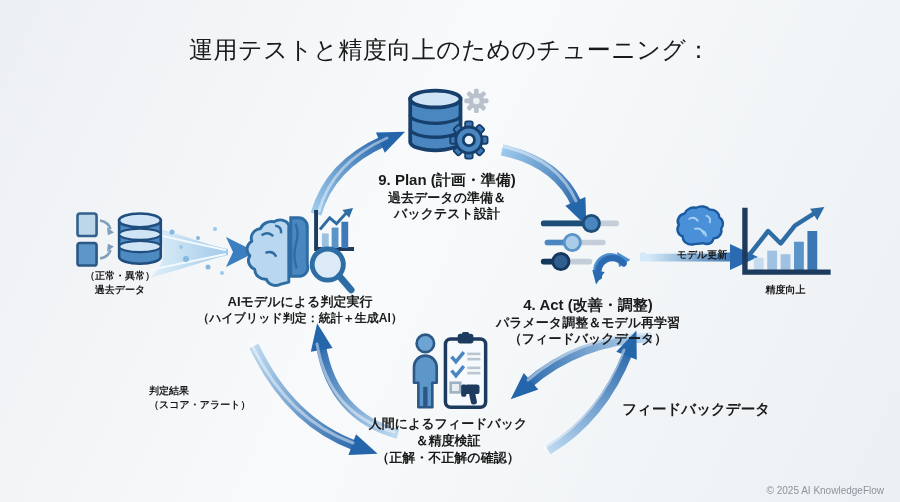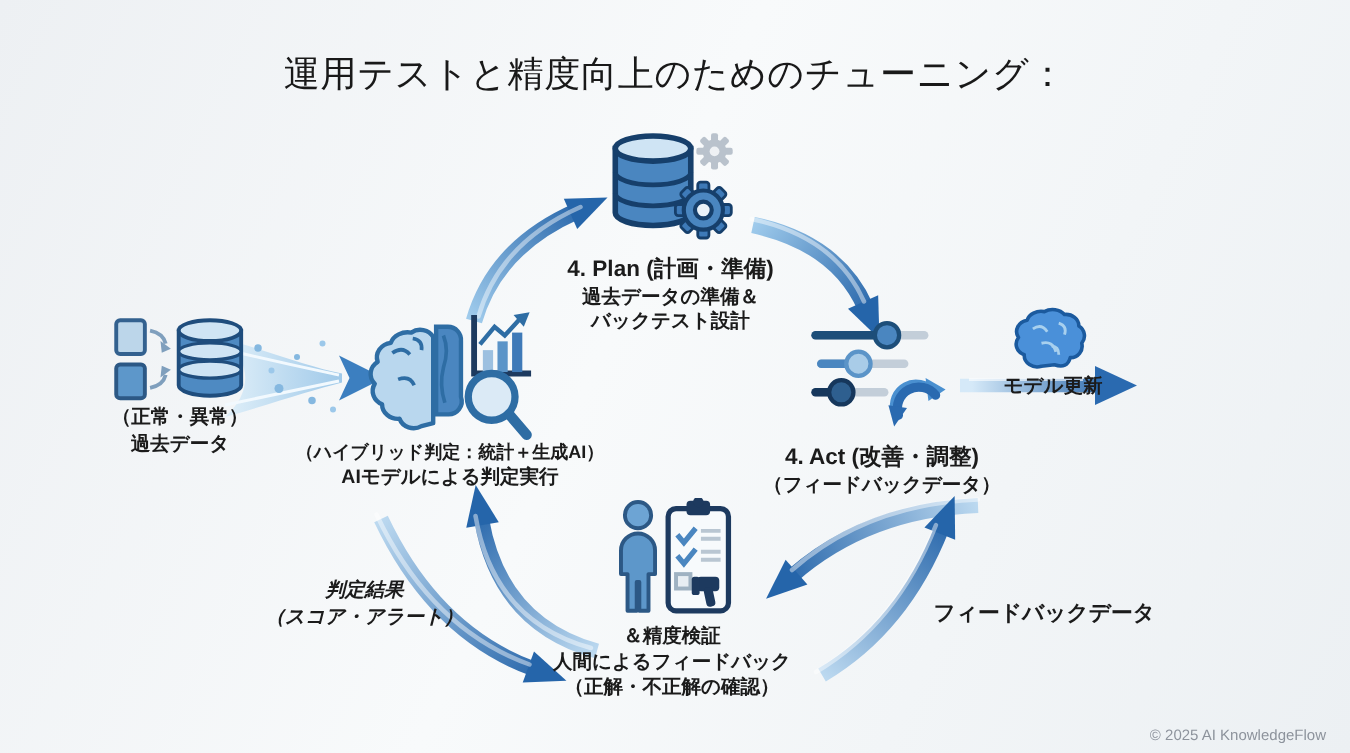--- a/index.html
+++ b/index.html
@@ -10,21 +10,21 @@
     color:#1b1b1b;
   }
   .abs{position:absolute;}
   #title{top:14px;left:0;right:0;text-align:center;font-weight:400;font-size:24px;line-height:1.35;color:#191919;letter-spacing:.5px;margin-top:20px;}
   svg.arrows{position:absolute;left:0;top:0;z-index:0;}
   .node{position:absolute;z-index:2;text-align:center;}
   .node .icon{display:block;margin:0 auto;}
   .node-title{font-weight:700;font-size:15px;line-height:1.3;margin-top:2px;}
   .node-line{font-weight:700;font-size:13px;line-height:1.3;}
   .node-line.small{font-size:12px;}
-  .side-label{font-weight:700;font-size:13px;line-height:1.35;}
+  .side-label{font-weight:700;font-size:10px;line-height:1.35;}
   #label-feedback{font-size:14.5px;}
   #copyright{right:16px;bottom:6px;font-size:10px;color:#8d939c;font-weight:400;z-index:3;}
 </style>
 </head>
 <body>
 
 <div id="canvas">
 
   <svg class="arrows" width="900" height="502" viewBox="0 0 900 502">
     <defs>
@@ -161,21 +161,21 @@
           <rect x="72" y="38" width="8" height="10" rx="2" transform="rotate(135 76 58)"></rect>
           <rect x="72" y="38" width="8" height="10" rx="2" transform="rotate(180 76 58)"></rect>
           <rect x="72" y="38" width="8" height="10" rx="2" transform="rotate(225 76 58)"></rect>
           <rect x="72" y="38" width="8" height="10" rx="2" transform="rotate(270 76 58)"></rect>
           <rect x="72" y="38" width="8" height="10" rx="2" transform="rotate(315 76 58)"></rect>
         </g>
         <circle cx="76" cy="58" r="14" fill="#4a86c0" stroke="#163f6b" stroke-width="3"></circle>
         <circle cx="76" cy="58" r="6" fill="#eaf2f9" stroke="#163f6b" stroke-width="3"></circle>
       </g>
     </svg>
-    <div class="node-title">4. Plan (計画・準備)</div>
+    <div class="node-title">9. Plan (計画・準備)</div>
     <div class="node-line">過去データの準備＆</div>
     <div class="node-line">バックテスト設計</div>
   </div>
 
   <div class="node" style="left:188px;top:204px;width:224px;">
     <svg class="icon" width="112" height="90" viewBox="0 0 115 92">
 
       <path d="M46 80 L38 82 a10 9 0 0 1 -15 -5 a11 10 0 0 1 -12 -10 a11 10 0 0 1 -5 -14 a11 10 0 0 1 2 -15 a11 10 0 0 1 9 -13 a12 10 0 0 1 14 -7 a10 9 0 0 1 15 3 Z" fill="#b9d7ee" stroke="#2e6da4" stroke-width="3" stroke-linejoin="round"></path>
       <path d="M18 32 q7 -5 12 1" fill="none" stroke="#2e6da4" stroke-width="2.5"></path>
       <path d="M22 50 q8 -3 11 4" fill="none" stroke="#2e6da4" stroke-width="2.5"></path>
@@ -187,56 +187,70 @@
       <path d="M74 6 V46 H113" fill="none" stroke="#1d3a5f" stroke-width="4"></path>
       <rect x="80" y="30" width="7" height="15" fill="#9cc0e0"></rect>
       <rect x="90" y="24" width="7" height="21" fill="#5b94c8"></rect>
       <rect x="100" y="18" width="7" height="27" fill="#3f7ab8"></rect>
       <polyline points="78,26 88,14 95,20 105,9" fill="none" stroke="#2e6da4" stroke-width="3"></polyline>
       <polygon points="112,4 101,6 108,14" fill="#2e6da4"></polygon>
 
       <circle cx="86" cy="62" r="16" fill="#d6e8f5" fill-opacity=".85" stroke="#2e6da4" stroke-width="5"></circle>
       <line x1="98" y1="74" x2="110" y2="88" stroke="#2e6da4" stroke-width="7" stroke-linecap="round"></line>
     </svg>
+    <div class="node-line">AIモデルによる判定実行</div>
     <div class="node-line small">（ハイブリッド判定：統計＋生成AI）</div>
-    <div class="node-line">AIモデルによる判定実行</div>
   </div>
 
   <div class="node" style="left:476px;top:212px;width:224px;">
     <svg class="icon" width="100" height="81" viewBox="0 0 105 85">
       <line x1="6" y1="12" x2="82" y2="12" stroke="#c3ced9" stroke-width="6" stroke-linecap="round"></line>
       <line x1="6" y1="12" x2="56" y2="12" stroke="#1d4e79" stroke-width="6" stroke-linecap="round"></line>
       <circle cx="56" cy="12" r="8.5" fill="#4a86c0" stroke="#1d4e79" stroke-width="3"></circle>
       <line x1="10" y1="32" x2="68" y2="32" stroke="#c3ced9" stroke-width="6" stroke-linecap="round"></line>
       <line x1="10" y1="32" x2="36" y2="32" stroke="#4a86c0" stroke-width="6" stroke-linecap="round"></line>
       <circle cx="36" cy="32" r="8.5" fill="#a9cce8" stroke="#5b94c8" stroke-width="3"></circle>
       <line x1="6" y1="52" x2="54" y2="52" stroke="#c3ced9" stroke-width="6" stroke-linecap="round"></line>
       <line x1="6" y1="52" x2="24" y2="52" stroke="#16375c" stroke-width="6" stroke-linecap="round"></line>
       <circle cx="24" cy="52" r="8.5" fill="#2e5f8f" stroke="#16375c" stroke-width="3"></circle>
 
       <path d="M62 66 A15 15 0 0 1 88 52" fill="none" stroke="#4a90d0" stroke-width="6.5" stroke-linecap="round"></path>
       <polygon points="83,42 97,50 85,58" fill="#4a90d0"></polygon>
       <path d="M90 54 A15 15 0 0 0 64 68" fill="none" stroke="#2a6ab0" stroke-width="6.5" stroke-linecap="round"></path>
       <polygon points="57,61 70,63 61,76" fill="#2a6ab0"></polygon>
     </svg>
     <div class="node-title">4. Act (改善・調整)</div>
+    <div class="node-line">パラメータ調整＆モデル再学習</div>
     <div class="node-line">（フィードバックデータ）</div>
   </div>
 
   <div class="node" style="left:650px;top:202px;width:104px;">
     <svg class="icon" width="54" height="46" viewBox="0 0 56 48">
       <path d="M20 44 a9 8 0 0 1 -12 -8 a9 8 0 0 1 -4 -12 a9 8 0 0 1 6 -12 a10 8 0 0 1 12 -6 a10 8 0 0 1 14 2 a9 8 0 0 1 10 8 a8 8 0 0 1 2 12 a8 8 0 0 1 -8 10 q-2 8 -11 5 Z" fill="#4a90d9" stroke="#1b5a9e" stroke-width="2.5" stroke-linejoin="round"></path>
       <path d="M14 18 q6 -4 10 2" fill="none" stroke="#a8d0ee" stroke-width="2"></path>
       <path d="M20 28 q8 -2 10 6" fill="none" stroke="#a8d0ee" stroke-width="2"></path>
       <path d="M32 14 q6 2 4 8" fill="none" stroke="#a8d0ee" stroke-width="2"></path>
       <path d="M27 30 q5 0 5 6" fill="none" stroke="#a8d0ee" stroke-width="2"></path>
     </svg>
     <div class="side-label">モデル更新</div>
   </div>
 
+  <div class="node" style="left:728px;top:204px;width:115px;">
+    <svg class="icon" width="100" height="79" viewBox="0 0 112 88">
+      <rect x="20" y="60" width="11" height="16" fill="#c5dbee"></rect>
+      <rect x="35" y="52" width="11" height="24" fill="#9fc2e2"></rect>
+      <rect x="50" y="56" width="11" height="20" fill="#9fc2e2"></rect>
+      <rect x="65" y="42" width="11" height="34" fill="#5b94c8"></rect>
+      <rect x="80" y="30" width="11" height="46" fill="#3b76b4"></rect>
+      <polyline points="14,58 36,30 50,44 66,24 88,10" fill="none" stroke="#2e6da4" stroke-width="5" stroke-linejoin="round"></polyline>
+      <polygon points="99,3 83,5 91,18" fill="#2e6da4"></polygon>
+      <path d="M10 4 V76 H106" fill="none" stroke="#1d3a5f" stroke-width="6"></path>
+    </svg>
+    <div class="side-label">精度向上</div>
+  </div>
 
   <div class="node" style="left:336px;top:332px;width:224px;">
     <svg class="icon" width="83" height="84" viewBox="0 0 95 96">
 
       <circle cx="21" cy="13" r="10" fill="#6da4d4" stroke="#2c5885" stroke-width="3"></circle>
       <path d="M8 40 a13 13 0 0 1 26 0 v18 h-5 v28 h-7 v-22 h-2 v22 h-7 v-28 h-5 Z" fill="#5d97ca" stroke="#2c5885" stroke-width="3" stroke-linejoin="round"></path>
 
       <rect x="44" y="8" width="46" height="78" rx="6" fill="#f7fafc" stroke="#1d3a5f" stroke-width="4"></rect>
       <rect x="58" y="2" width="18" height="11" rx="3" fill="#1d3a5f"></rect>
       <circle cx="67" cy="3" r="4" fill="#1d3a5f"></circle>
@@ -247,25 +261,25 @@
       <line x1="69" y1="41" x2="84" y2="41" stroke="#b9c6d2" stroke-width="3"></line>
       <line x1="69" y1="47" x2="84" y2="47" stroke="#b9c6d2" stroke-width="3"></line>
       <rect x="50" y="58" width="11" height="11" fill="#e8eef3" stroke="#9fb2c2" stroke-width="3"></rect>
 
       <g fill="#1d3a5f">
         <rect x="66" y="60" width="17" height="11" rx="3"></rect>
         <rect x="62" y="60" width="6" height="14" rx="2"></rect>
         <rect x="72" y="68" width="7" height="15" rx="3" transform="rotate(-12 75 75)"></rect>
       </g>
     </svg>
+    <div class="node-line">人間によるフィードバック</div>
     <div class="node-line">＆精度検証</div>
-    <div class="node-line">人間によるフィードバック</div>
     <div class="node-line">（正解・不正解の確認）</div>
   </div>
 
-  <div class="abs side-label" style="left:138px;top:384px;width:210px;text-align:center;z-index:2;font-style:italic;">
+  <div class="abs side-label" style="left:149px;top:384px;width:210px;z-index:2;">
     <div>判定結果</div>
     <div>（スコア・アラート）</div>
   </div>
   <div id="label-feedback" class="abs side-label" style="left:570px;top:400px;width:200px;text-align:right;z-index:2;">フィードバックデータ</div>
 
   <div id="copyright" class="abs">© 2025 AI KnowledgeFlow</div>
 </div>
 
 </body></html>

